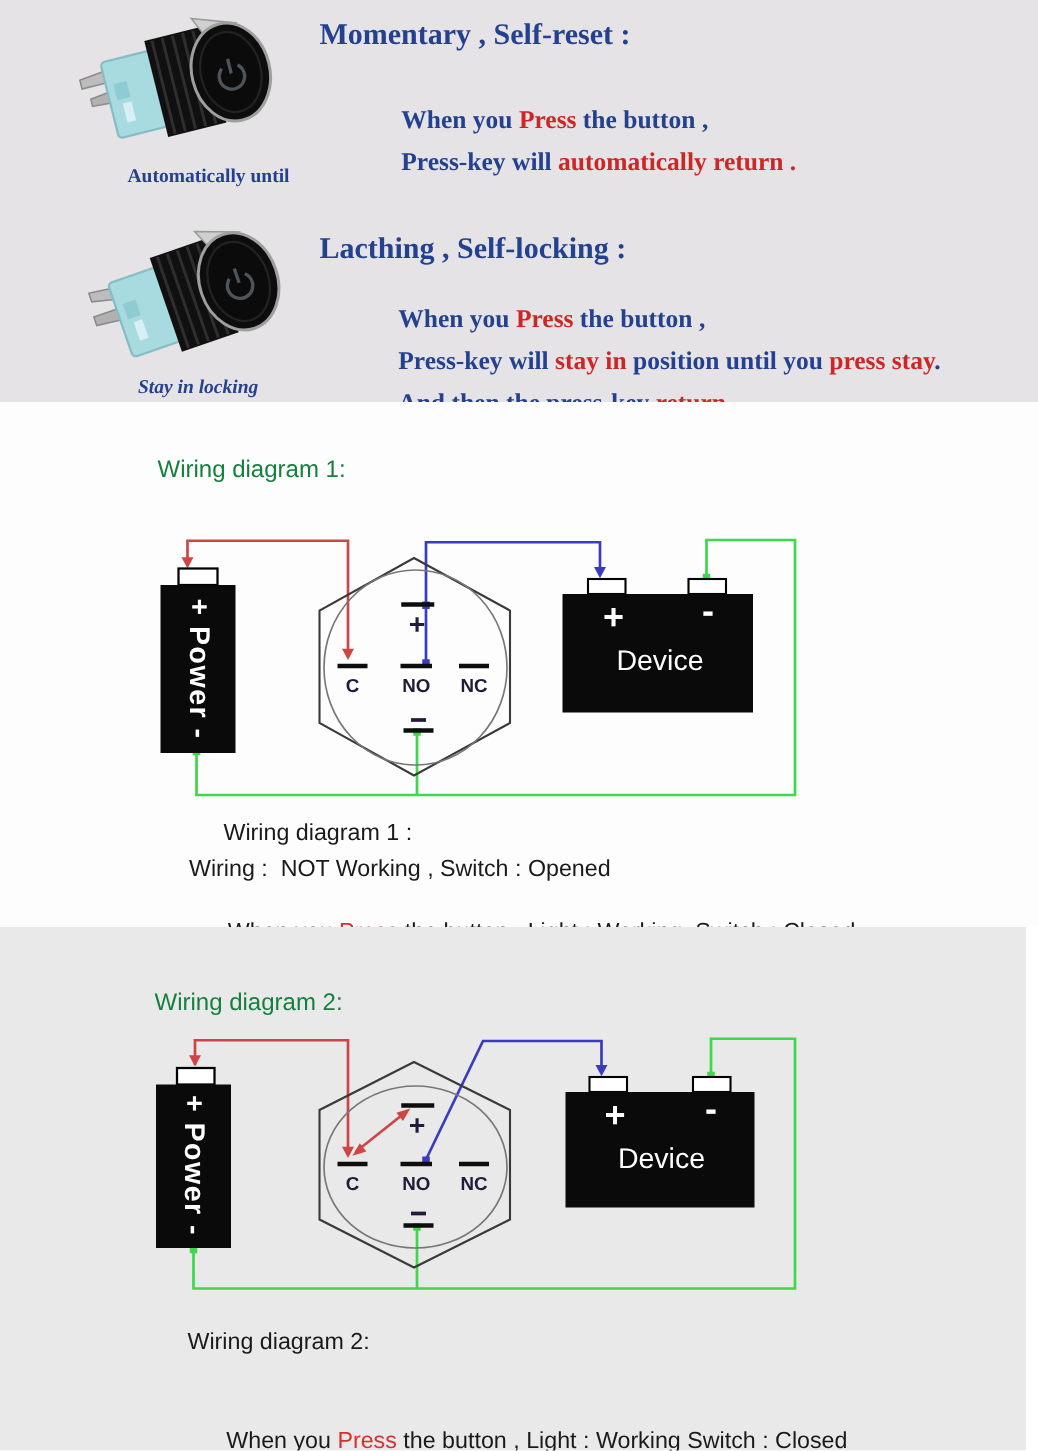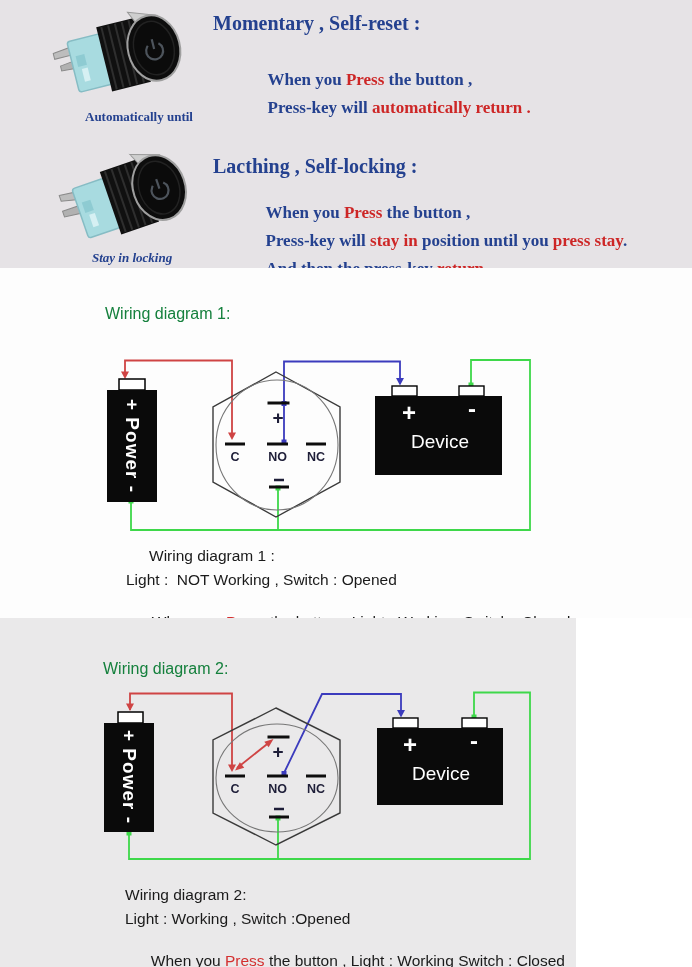--- a/index.html
+++ b/index.html
@@ -9,21 +9,21 @@
   
   #sec-intro{left:0;top:0;width:692px;height:268px;background:#e6e3e6;}
   .serif{font-family:"Liberation Serif",serif;font-weight:bold;color:#24418f;white-space:pre-wrap;}
   .intro-heading{font-size:20px;}
   .intro-line{font-size:17px;}
   .photo-caption{font-size:13px;}
   .t-red{color:#cd2626;}
   .t-blue{color:#24418f;}
   
   #sec-d1{left:0;top:268px;width:692px;height:350px;background:#fdfdfd;}
-  #sec-d2{left:0;top:618px;width:576px;height:349px;background:#eae9ea;}
+  #sec-d2{left:0;top:618px;width:684px;height:349px;background:#eae9ea;}
   .diag-title{font-size:16px;color:#15803d;white-space:pre-wrap;}
   .note-line{font-size:15.5px;color:#1a1a1a;white-space:pre-wrap;}
   .note-red{color:#d43030;}
   svg text{font-family:"Liberation Sans",sans-serif;}
   .term-label{font-size:12.5px;font-weight:600;fill:#1e1e38;}
   .term-plus{font-size:19px;font-weight:600;fill:#1e1e38;}
   .dev-sign{font-size:24px;font-weight:bold;fill:#ffffff;}
   .dev-name{font-size:19px;fill:#ffffff;}
   .pow-text{font-size:19px;font-weight:bold;fill:#ffffff;letter-spacing:1px;}
 </style>
@@ -149,21 +149,21 @@
 
       <rect x="392" y="118" width="25" height="10" fill="#ffffff" stroke="#000000" stroke-width="1.4"></rect>
       <rect x="459" y="118" width="25" height="10" fill="#ffffff" stroke="#000000" stroke-width="1.4"></rect>
       <rect x="375" y="128" width="127" height="79" fill="#0a0a0a"></rect>
       <text class="dev-sign" x="409" y="144" text-anchor="middle" dominant-baseline="central">+</text>
       <text class="dev-sign" x="472" y="140" text-anchor="middle" dominant-baseline="central">-</text>
       <text class="dev-name" x="440" y="173" text-anchor="middle" dominant-baseline="central">Device</text>
     </svg>
 
     <div class="abs note-line" style="left:126px;top:279px;margin-left:23px;">Wiring diagram 1 :</div>
-    <div class="abs note-line" style="left:126px;top:303px;">Light :  NOT Working , Switch : Opened</div>
+    <div class="abs note-line" style="left:126px;top:303px;">Wiring :  NOT Working , Switch : Opened</div>
     <div class="abs note-line" style="left:126px;top:327px;">
       <span>When you </span><span class="note-red">Press</span><span> the button , Light : Working  Switch : Closed</span>
     </div>
   </div>
 
   <div id="sec-d2" class="abs">
     <div class="abs diag-title" style="left:103px;top:42px;">Wiring diagram 2:</div>
 
     <svg class="abs" style="left:0;top:0;" width="692" height="349" viewBox="0 0 692 349">
 
@@ -211,19 +211,18 @@
 
       <rect x="393" y="100" width="25" height="10" fill="#ffffff" stroke="#000000" stroke-width="1.4"></rect>
       <rect x="462" y="100" width="25" height="10" fill="#ffffff" stroke="#000000" stroke-width="1.4"></rect>
       <rect x="377" y="110" width="126" height="77" fill="#0a0a0a"></rect>
       <text class="dev-sign" x="410" y="126" text-anchor="middle" dominant-baseline="central">+</text>
       <text class="dev-sign" x="474" y="122" text-anchor="middle" dominant-baseline="central">-</text>
       <text class="dev-name" x="441" y="155" text-anchor="middle" dominant-baseline="central">Device</text>
     </svg>
 
     <div class="abs note-line" style="left:125px;top:268px;">Wiring diagram 2:</div>
-    <div class="abs note-line" style="left:125px;top:292px;">Light : Working , Switch :Opened</div>
     <div class="abs note-line" style="left:125px;top:316px;">
       <span>When you </span><span class="note-red">Press</span><span> the button , Light : Working Switch : Closed</span>
     </div>
   </div>
 
 </div>
 
 </body></html>

